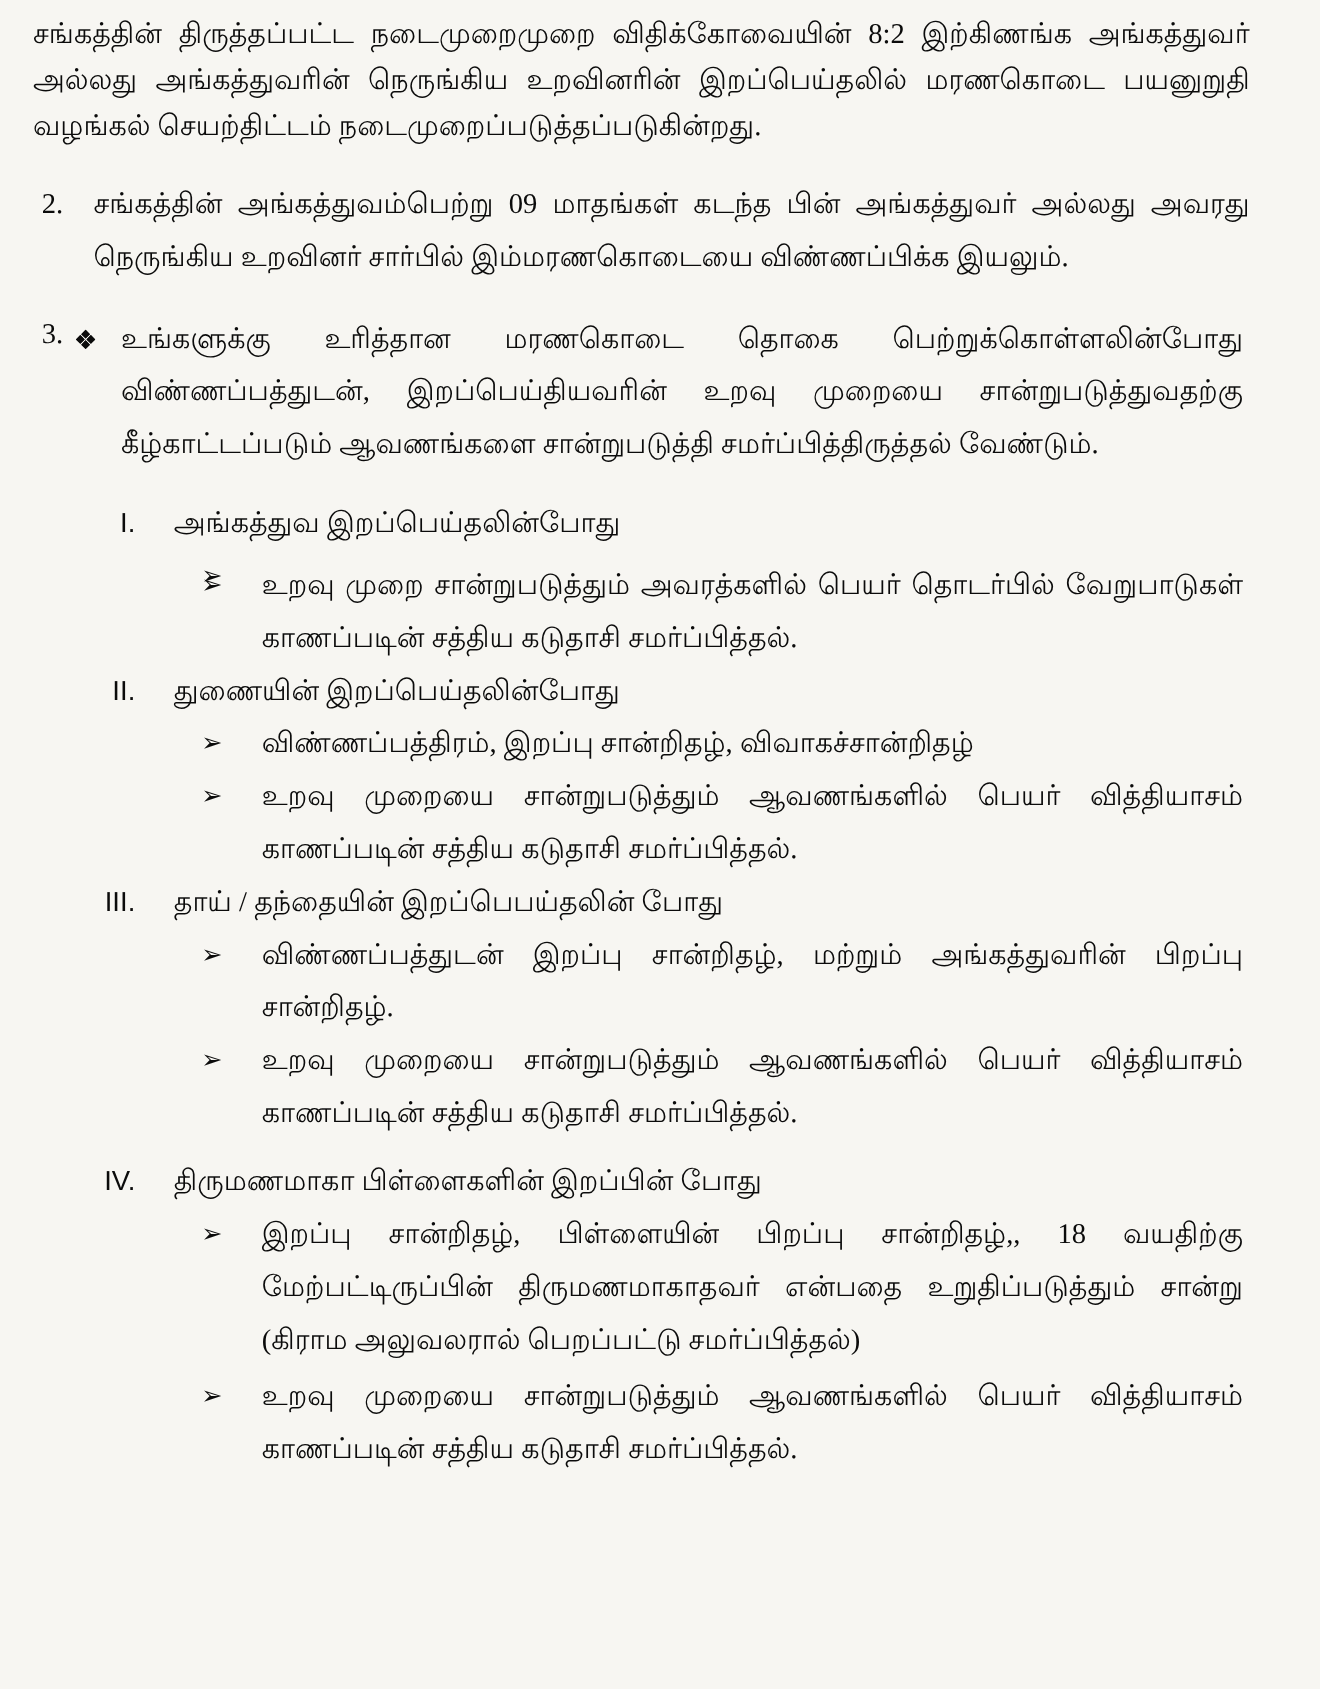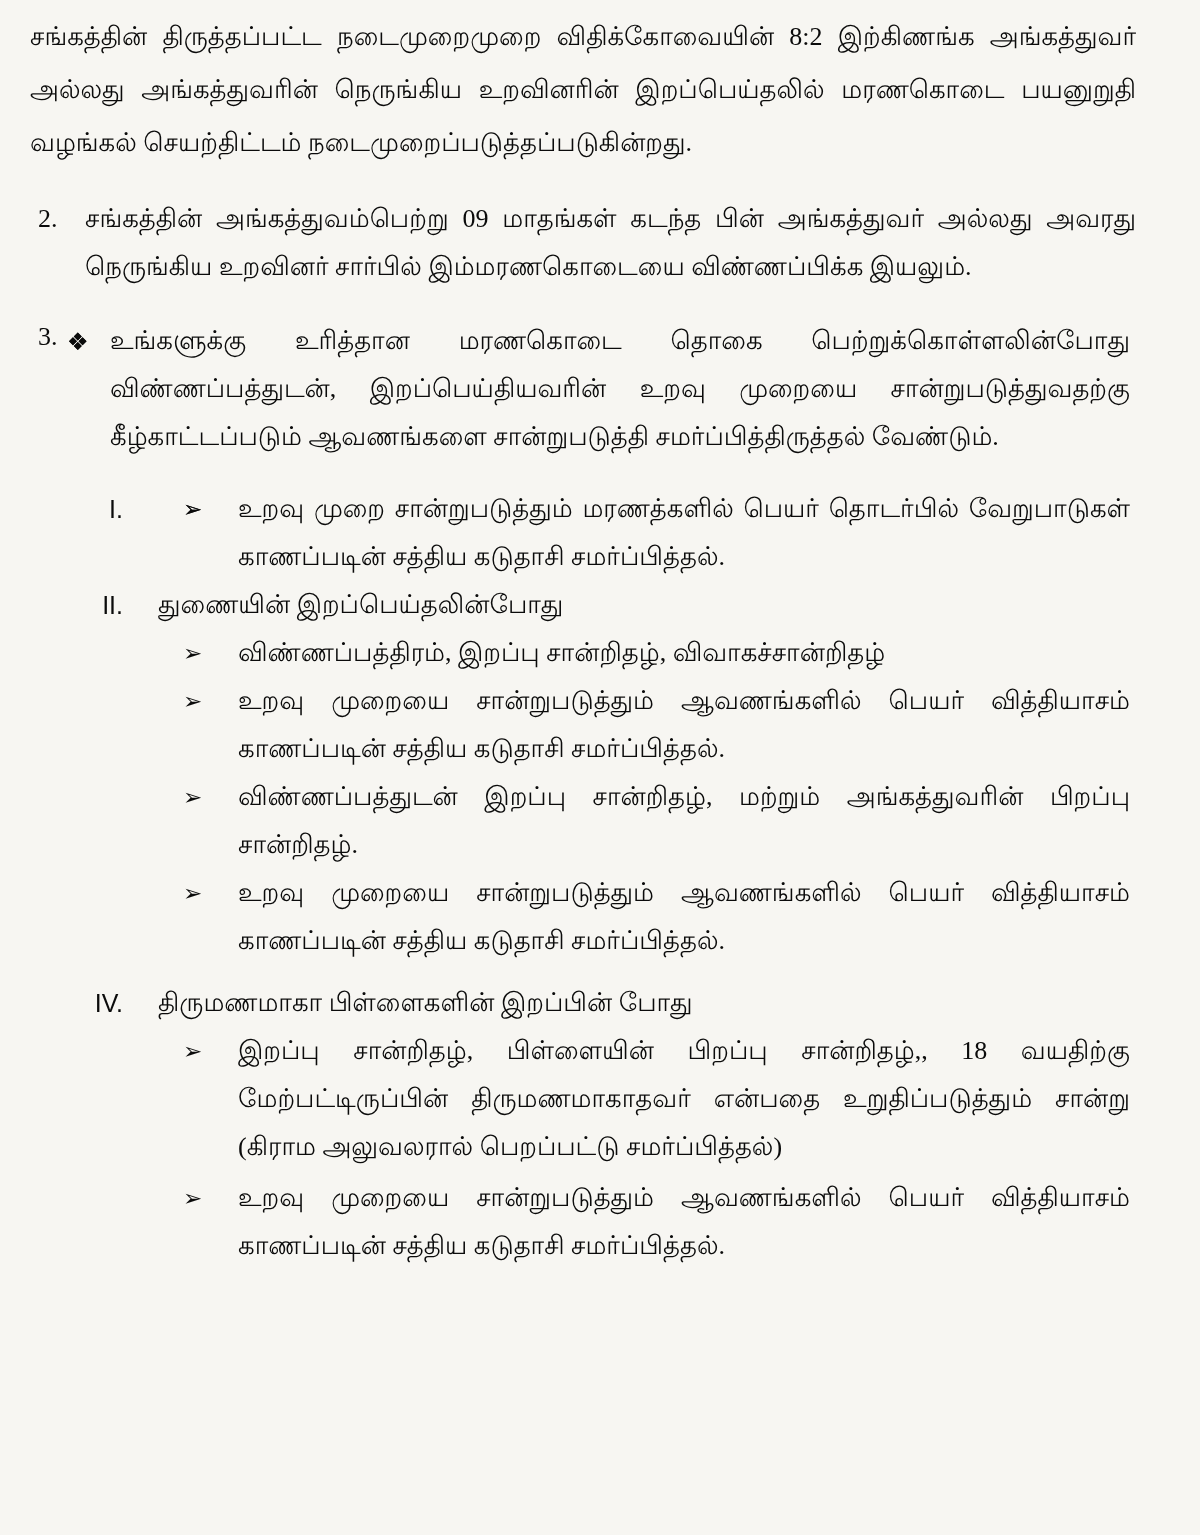--- a/index.html
+++ b/index.html
@@ -16,21 +16,21 @@
     overflow: hidden;
   }
   .page {
     position: relative;
     width: 1200px;
     height: 1535px;
   }
   .intro {
     margin: 10px 64px 0 30px;
     text-align: justify;
-    line-height: 53px;
+    line-height: 42px;
   }
   
   .num-item {
     position: relative;
     margin-left: 85px;
     margin-right: 64px;
     text-align: justify;
     line-height: 48px;
   }
   .num-item .num {
@@ -113,42 +113,47 @@
     <span class="dmark">❖</span>
   </div>
 
   <div class="diamond-item mt-8">
     <span class="dmark">❖</span>
     <span>உங்களுக்கு உரித்தான மரணகொடை தொகை பெற்றுக்கொள்ளலின்போது விண்ணப்பத்துடன், இறப்பெய்தியவரின் உறவு முறையை சான்றுபடுத்துவதற்கு கீழ்காட்டப்படும் ஆவணங்களை சான்றுபடுத்தி சமர்ப்பித்திருத்தல் வேண்டும்.</span>
   </div>
 
   <div class="roman-head mt-24">
     <span class="rnum">I.</span>
+    <span>அங்கத்துவ இறப்பெய்தலின்போது</span>
   </div>
   <div class="arrow-item mt-0">
     <span class="amark">➢</span>
   </div>
   <div class="arrow-item mt-8">
     <span class="amark">➢</span>
-    <span>உறவு முறை சான்றுபடுத்தும் மரணத்களில் பெயர் தொடர்பில் வேறுபாடுகள் காணப்படின் சத்திய கடுதாசி சமர்ப்பித்தல்.</span>
+    <span>உறவு முறை சான்றுபடுத்தும் அவரத்களில் பெயர் தொடர்பில் வேறுபாடுகள் காணப்படின் சத்திய கடுதாசி சமர்ப்பித்தல்.</span>
   </div>
 
   <div class="roman-head mt-0">
     <span class="rnum">II.</span>
     <span>துணையின் இறப்பெய்தலின்போது</span>
   </div>
   <div class="arrow-item mt-0">
     <span class="amark">➢</span>
     <span>விண்ணப்பத்திரம், இறப்பு சான்றிதழ், விவாகச்சான்றிதழ்</span>
   </div>
   <div class="arrow-item mt-0">
     <span class="amark">➢</span>
     <span>உறவு முறையை சான்றுபடுத்தும் ஆவணங்களில் பெயர் வித்தியாசம் காணப்படின் சத்திய கடுதாசி சமர்ப்பித்தல்.</span>
   </div>
 
+  <div class="roman-head mt-0">
+    <span class="rnum">III.</span>
+    <span>தாய் / தந்தையின் இறப்பெபய்தலின் போது</span>
+  </div>
   <div class="arrow-item mt-0">
     <span class="amark">➢</span>
     <span>விண்ணப்பத்துடன் இறப்பு சான்றிதழ், மற்றும் அங்கத்துவரின் பிறப்பு சான்றிதழ்.</span>
   </div>
   <div class="arrow-item mt-0">
     <span class="amark">➢</span>
     <span>உறவு முறையை சான்றுபடுத்தும் ஆவணங்களில் பெயர் வித்தியாசம் காணப்படின் சத்திய கடுதாசி சமர்ப்பித்தல்.</span>
   </div>
 
   <div class="roman-head mt-14">

